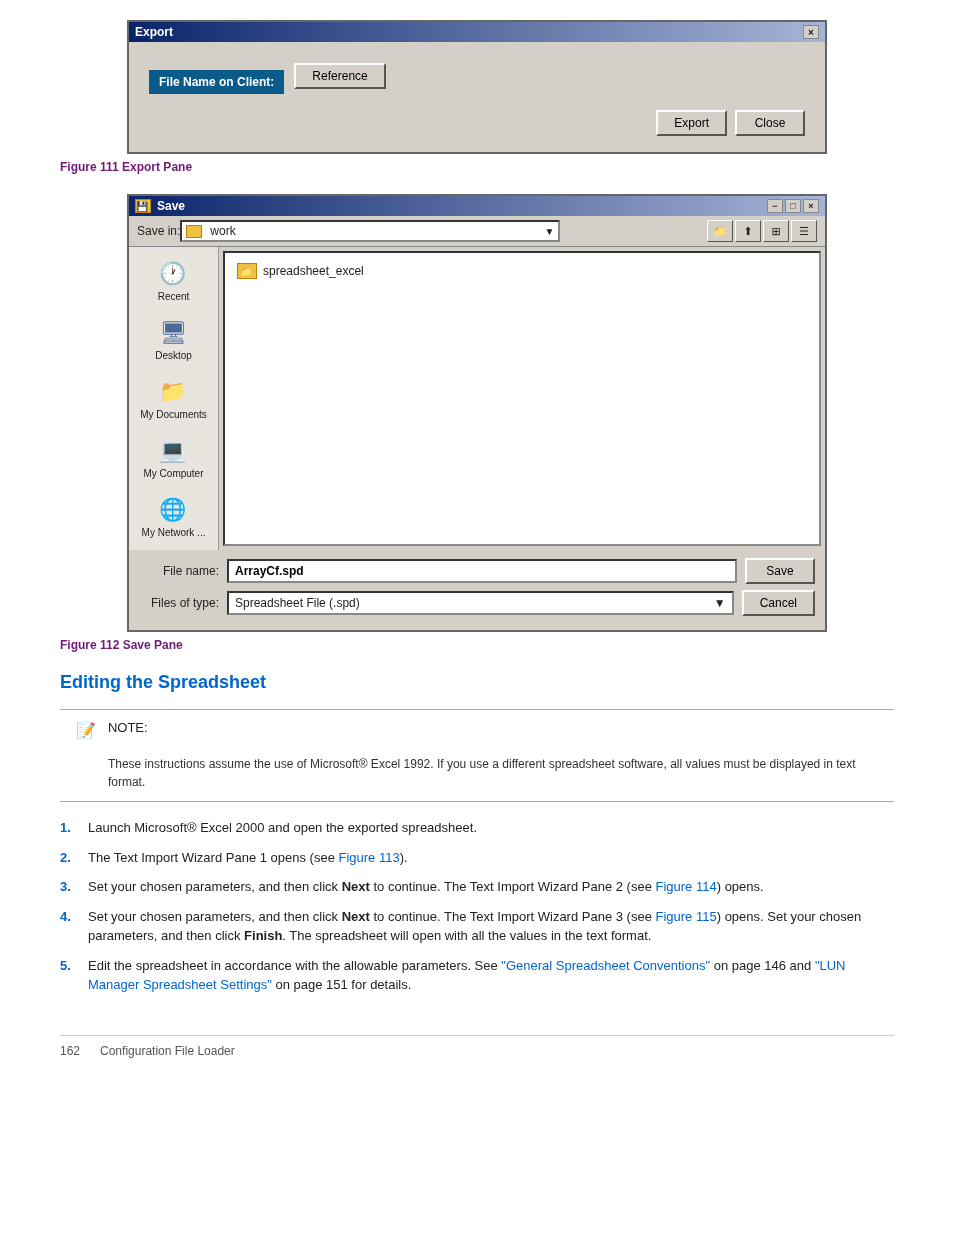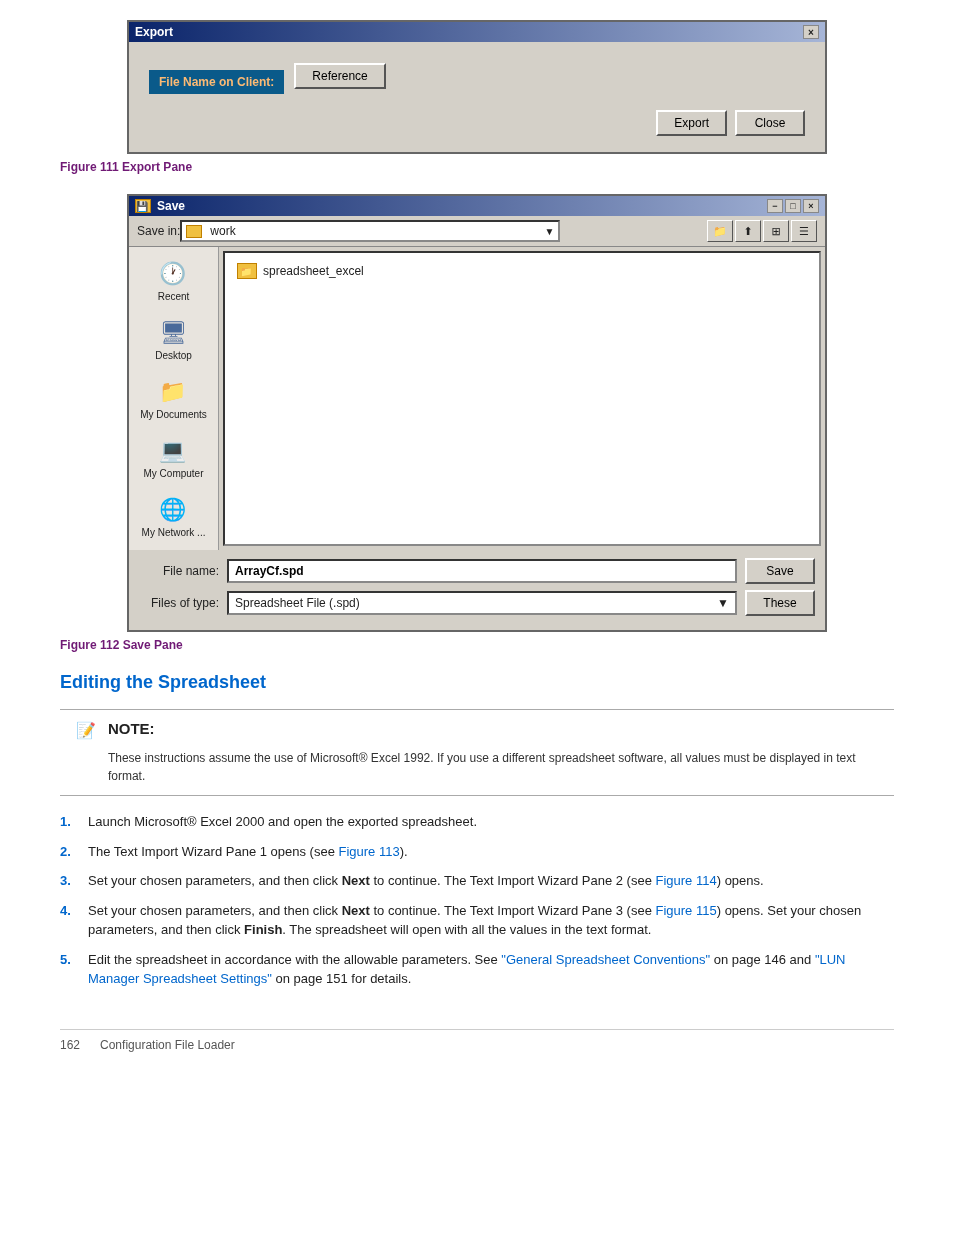--- a/index.html
+++ b/index.html
@@ -47,21 +47,21 @@
       padding: 16px 20px;
     }
     .export-row {
       display: flex;
       align-items: center;
       gap: 10px;
       margin-bottom: 16px;
     }
     .export-label {
       background: #0a5a8a;
-      color: #fdba74;
+      color: #ffffff;
       padding: 5px 10px;
       font-weight: bold;
       font-size: 12px;
       white-space: nowrap;
       margin-top: 12px;
     }
     .export-input {
       flex: 1;
       border: 2px inset #888;
       background: white;
@@ -321,23 +321,23 @@
       gap: 12px;
       align-items: flex-start;
     }
     .note-icon {
       font-size: 16px;
       margin-top: 1px;
       color: #555;
     }
     .note-content {}
     .note-title {
-      font-weight: bold;
-      font-size: 15px;
-      margin-bottom: 12px;
+      font-weight: normal;
+      font-size: 13px;
+      margin-bottom: 20px;
     }
     .note-text {
       font-size: 12px;
       color: #333;
       line-height: 1.5;
     }
 
     
     .numbered-list {
       list-style: none;
@@ -463,21 +463,21 @@
       <span class="footer-label">File name:</span>
       <input class="footer-input" type="text" value="ArrayCf.spd" style="">
       <button class="win-button">Save</button>
     </div>
     <div class="save-footer-row">
       <span class="footer-label">Files of type:</span>
       <div class="footer-dropdown">
         <span>Spreadsheet File (.spd)</span>
         <span>▼</span>
       </div>
-      <button class="win-button">These</button>
+      <button class="win-button">Cancel</button>
     </div>
   </div>
 </div>
 
 <div class="figure-caption">Figure  112  Save Pane</div>
 
 <h2 class="section-heading">Editing the Spreadsheet</h2>
 
 <div class="note-box">
   <div class="note-icon">📝</div>

